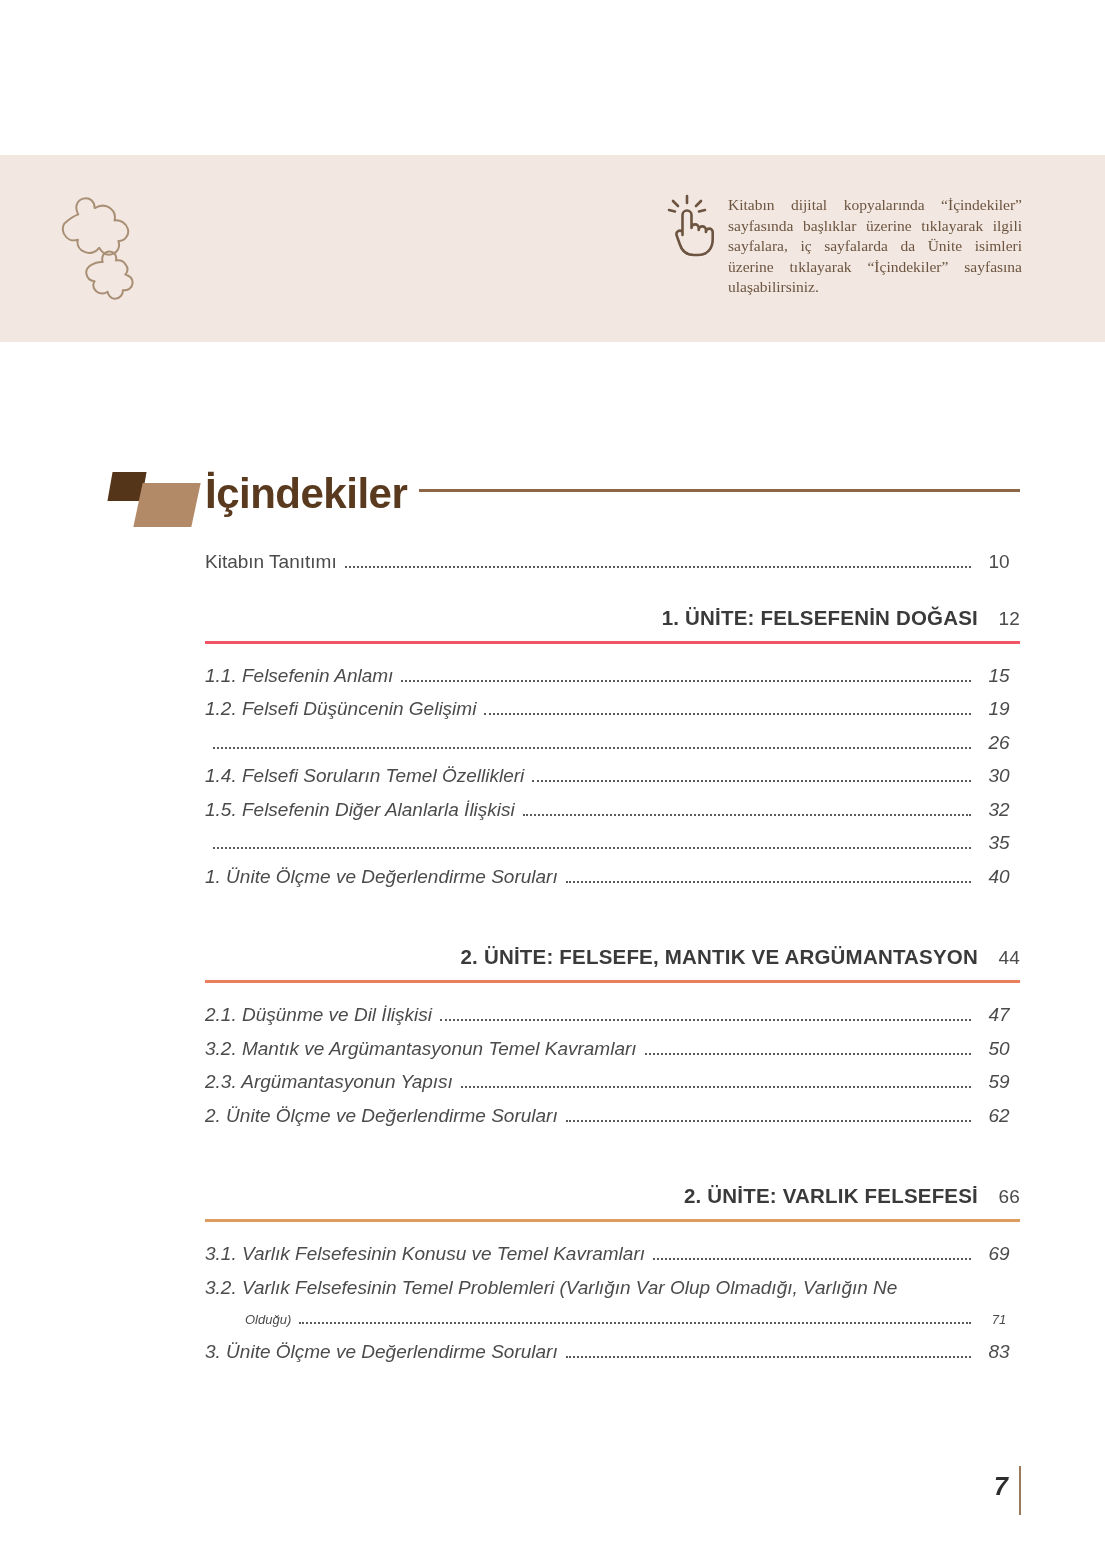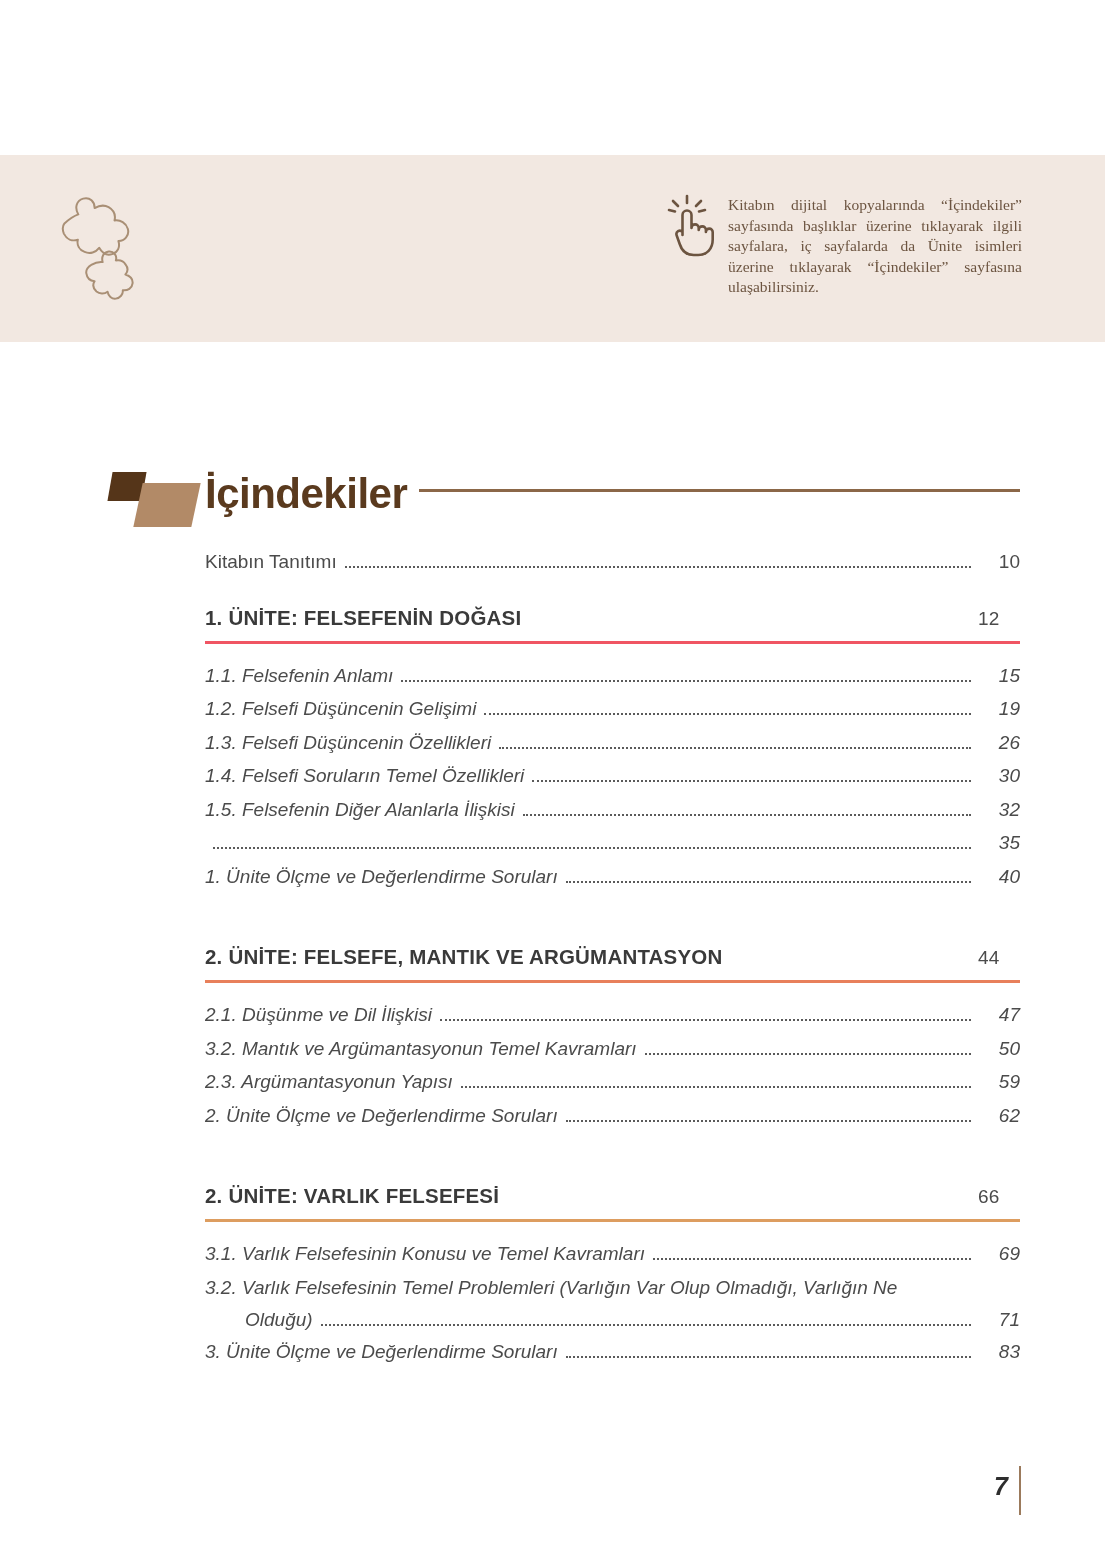--- a/index.html
+++ b/index.html
@@ -45,36 +45,36 @@
     letter-spacing:-0.5px; line-height:52px; white-space:nowrap;
   }
   .title-rule { flex:1; height:3px; background:#8b6748; margin:0 0 7px 12px; }
 
   
   .toc { position:absolute; left:205px; top:545px; width:815px; }
 
   .toc-row { display:flex; align-items:baseline; color:#4b4b4b; font-size:19px; line-height:33.5px; }
   .toc-label { white-space:nowrap; }
   .leader { flex:1; border-bottom:2px dotted #5a5a5a; margin:0 7px 6px 8px; min-width:20px; }
-  .toc-page { width:42px; text-align:right; flex:none; }
+  .toc-page { width:42px; text-align:center; flex:none; }
 
   .unit-section { margin-top:49px; }
   .unit-section:first-of-type { margin-top:24px; }
   .unit-head-row {
     display:flex; align-items:baseline;
     font-size:20.5px; font-weight:bold; color:#3a3a3a; line-height:30px;
     letter-spacing:0.2px;
   }
-  .unit-head-label { flex:1; }
-  .unit-head-page { width:42px; font-weight:normal; font-size:19px; color:#4b4b4b; }
+  .unit-head-label { flex:1;text-align:right; }
+  .unit-head-page { width:42px; text-align:right; font-weight:normal; font-size:19px; color:#4b4b4b; }
   .unit-rule { height:3px; background:#f05563; margin-top:7px; }
   .unit-items { margin-top:15px;font-style:italic; }
 
   .wrap-line1 { color:#4b4b4b; font-size:19px; line-height:33.5px; }
-  .wrapped .row-flex { display:flex; align-items:baseline; color:#4b4b4b; font-size:19px; line-height:31px; }
+  .wrapped .row-flex { display:flex; align-items:baseline; color:#4b4b4b; font-size:13px; line-height:31px; }
   .wrapped .indent2 { padding-left:40px; white-space:nowrap; }
 
   
   .footer-num {
     position:absolute; left:960px; top:1472px; width:48px;
     text-align:right;
     font-size:25px; font-weight:bold; font-style:italic; color:#2e2e2e;
   }
   .footer-rule {
     position:absolute; left:1019px; top:1466px; width:2px; height:49px;
@@ -137,21 +137,20 @@
               <span class="toc-label">1.1. Felsefenin Anlamı</span>
               <span class="leader"></span>
               <span class="toc-page">15</span>
             </div>
             <div class="toc-row">
               <span class="toc-label">1.2. Felsefi Düşüncenin Gelişimi</span>
               <span class="leader"></span>
               <span class="toc-page">19</span>
             </div>
             <div class="toc-row">
-              <span class="toc-label">1.3. Felsefi Düşüncenin Özellikleri</span>
               <span class="leader"></span>
               <span class="toc-page">26</span>
             </div>
             <div class="toc-row">
               <span class="toc-label">1.4. Felsefi Soruların Temel Özellikleri</span>
               <span class="leader"></span>
               <span class="toc-page">30</span>
             </div>
             <div class="toc-row">
               <span class="toc-label">1.5. Felsefenin Diğer Alanlarla İlişkisi</span>

